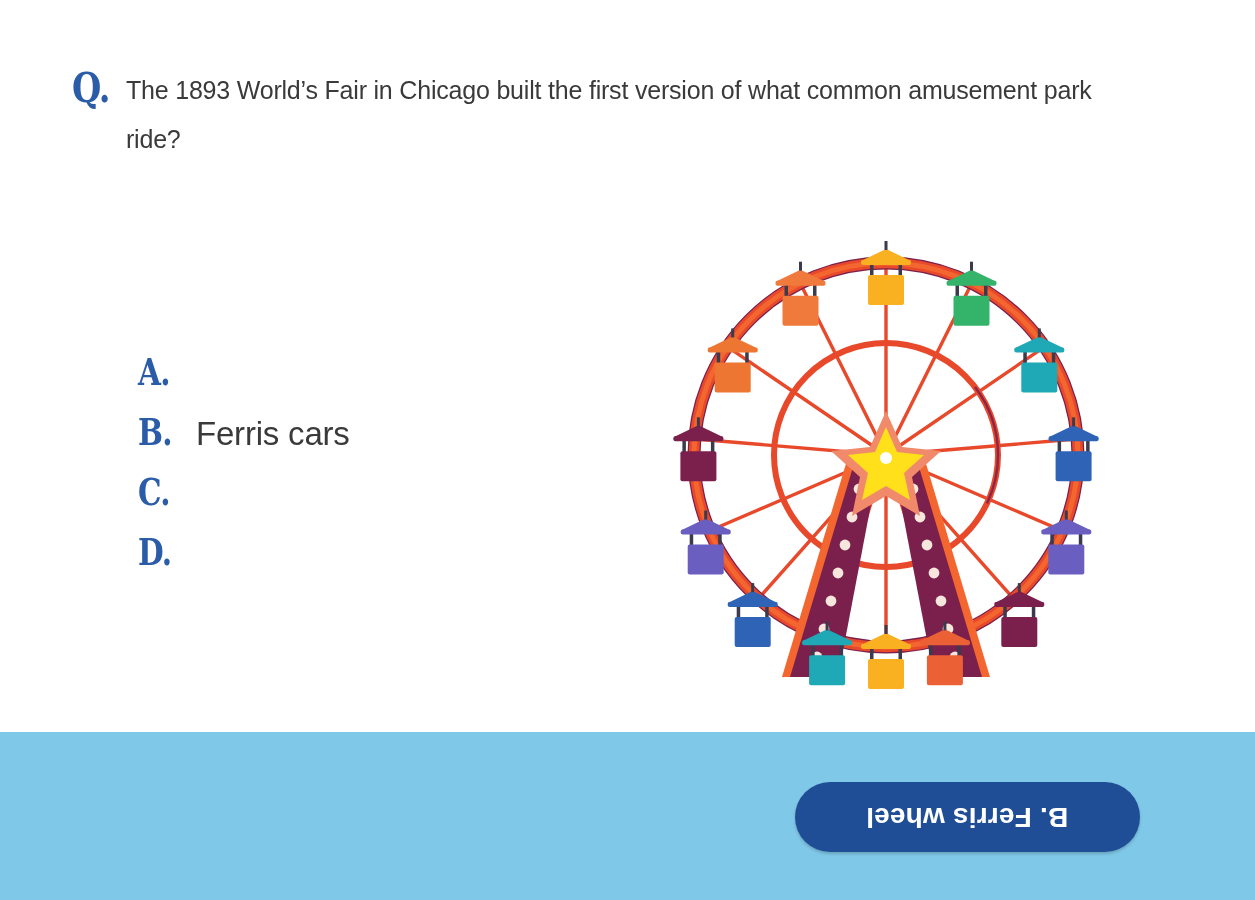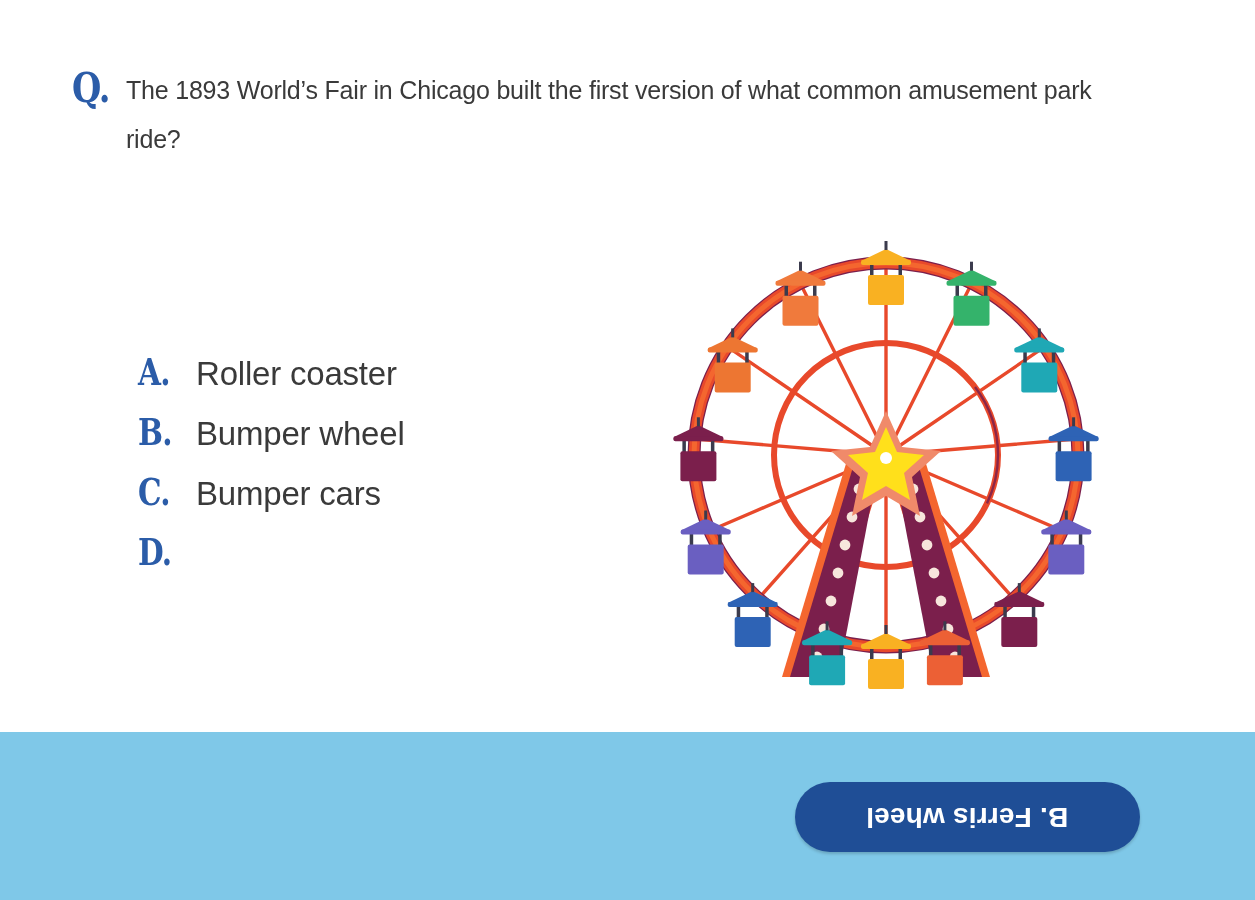--- a/index.html
+++ b/index.html
@@ -150,31 +150,29 @@
 
   <div id="question-block">
     <span class="q-marker">Q.</span>
     <span class="q-text">The 1893 World’s Fair in Chicago built the first version of what common amusement park ride?</span>
   </div>
 
   <div id="options-list">
 
     <div class="option-row">
       <span class="option-letter">A.</span>
-      <span class="option-text">Roller coaster</span>
     </div>
 
     <div class="option-row">
       <span class="option-letter">B.</span>
-      <span class="option-text">Bumper wheel</span>
+      <span class="option-text">Ferris cars</span>
     </div>
 
     <div class="option-row">
       <span class="option-letter">C.</span>
-      <span class="option-text">Bumper cars</span>
     </div>
 
     <div class="option-row">
       <span class="option-letter">D.</span>
     </div>
 
   </div>
 
   <div id="illustration">
     <svg viewBox="0 0 500 500" xmlns="http://www.w3.org/2000/svg" aria-hidden="true">

